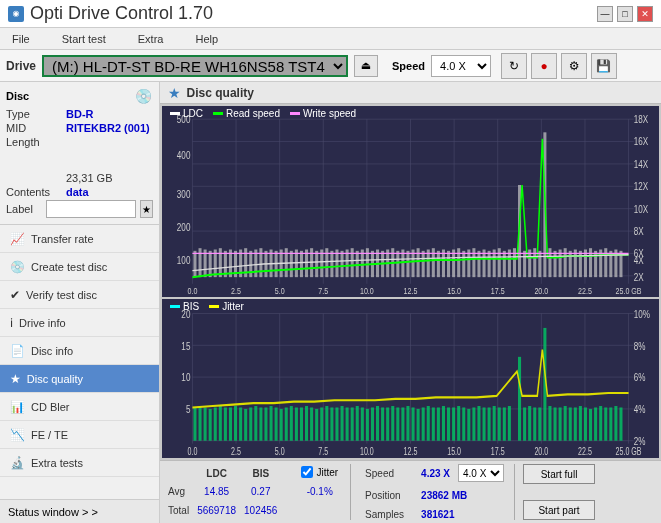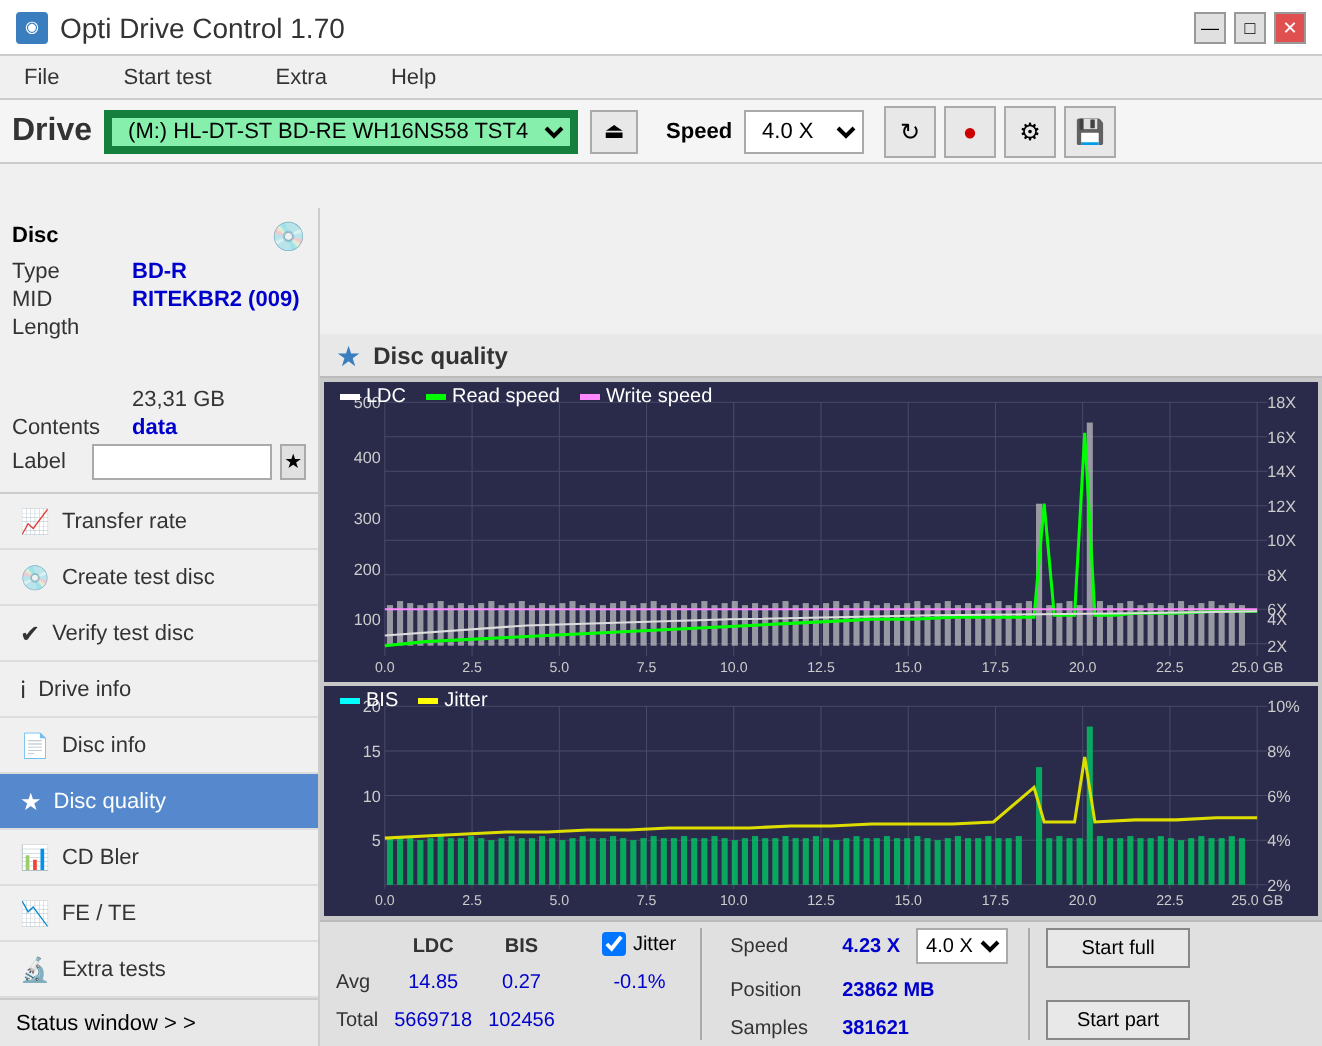--- a/index.html
+++ b/index.html
@@ -2,41 +2,41 @@
 <html><head>
   <meta charset="utf-8">
   <style>
     * { margin: 0; padding: 0; box-sizing: border-box; }
     body { width: 661px; height: 523px; background: #f0f0f0; font-family: 'Segoe UI', Tahoma, sans-serif; font-size: 11px; overflow: hidden; }
     
     
     .titlebar { background: #fff; height: 28px; display: flex; align-items: center; justify-content: space-between; padding: 0 8px; border-bottom: 1px solid #ccc; }
     .titlebar-left { display: flex; align-items: center; gap: 6px; }
     .titlebar-icon { width: 16px; height: 16px; background: #3a7ebf; border-radius: 2px; display: flex; align-items: center; justify-content: center; color: white; font-size: 8px; }
-    .titlebar-title { font-size: 14px; color: #333; }
+    .titlebar-title { font-size: 18px; color: #333; }
     .titlebar-controls { display: flex; gap: 4px; }
     .titlebar-btn { width: 16px; height: 16px; border: 1px solid #999; background: #e0e0e0; cursor: pointer; font-size: 9px; display: flex; align-items: center; justify-content: center; }
     .titlebar-btn.close { background: #e05050; color: white; }
     
     
     .menubar { background: #f0f0f0; height: 22px; display: flex; align-items: center; padding: 0 4px; border-bottom: 1px solid #ccc; gap: 16px; }
     .menu-item { padding: 2px 8px; cursor: pointer; font-size: 11px; color: #333; }
     
     
     .drivebar { background: #f5f5f5; height: 32px; display: flex; align-items: center; padding: 0 6px; border-bottom: 1px solid #ccc; gap: 6px; }
-    .drive-label { font-size: 16px; font-weight: bold; color: #333; }
-    .drive-select { height: 22px; font-size: 11px; border: 4px solid #15803d; background: #86efac; padding: 0 4px; min-width: 220px; }
+    .drive-label { font-size: 12px; font-weight: bold; color: #333; }
+    .drive-select { height: 22px; font-size: 15px; border: 2px solid #15803d; background: #a3a3a3; padding: 0 4px; min-width: 220px; }
     .drive-eject { width: 24px; height: 22px; border: 1px solid #aaa; background: #e8e8e8; cursor: pointer; display: flex; align-items: center; justify-content: center; }
     .speed-label { font-size: 11px; font-weight: bold; margin-left: 8px; }
     .speed-select { height: 22px; font-size: 11px; border: 1px solid #aaa; background: white; padding: 0 4px; width: 60px; }
     .drive-icons { display: flex; gap: 4px; margin-left: 4px; }
     .drive-icon-btn { width: 26px; height: 26px; border: 1px solid #aaa; background: #e8e8e8; cursor: pointer; display: flex; align-items: center; justify-content: center; font-size: 12px; }
     
     
-    .main { display: flex; height: calc(523px - 28px - 22px - 32px); align-items: flex-end; }
+    .main { display: flex; height: calc(523px - 28px - 22px - 32px); }
     
     
     .sidebar { width: 160px; background: #f0f0f0; border-right: 1px solid #ccc; display: flex; flex-direction: column; }
     .disc-panel { padding: 6px; border-bottom: 1px solid #ccc; }
     .disc-header { display: flex; align-items: center; justify-content: space-between; margin-bottom: 4px; }
     .disc-title { font-weight: bold; font-size: 11px; }
     .disc-icon { font-size: 14px; }
     .disc-info-row { display: flex; margin-bottom: 2px; font-size: 11px; }
     .disc-info-label { width: 60px; color: #333; }
     .disc-info-value { color: #0000cc; font-weight: bold; }
@@ -145,21 +145,21 @@
       <div class="disc-header">
         <span class="disc-title">Disc</span>
         <span class="disc-icon">💿</span>
       </div>
       <div class="disc-info-row">
         <span class="disc-info-label">Type</span>
         <span class="disc-info-value">BD-R</span>
       </div>
       <div class="disc-info-row">
         <span class="disc-info-label">MID</span>
-        <span class="disc-info-value">RITEKBR2 (009)</span>
+        <span class="disc-info-value">RITEKBR2 (001)</span>
       </div>
       <div class="disc-info-row">
         <span class="disc-info-label">Length</span>
         <span class="disc-info-value black">23,31 GB</span>
       </div>
       <div class="disc-info-row">
         <span class="disc-info-label">Contents</span>
         <span class="disc-info-value">data</span>
       </div>
       <div class="label-row">

